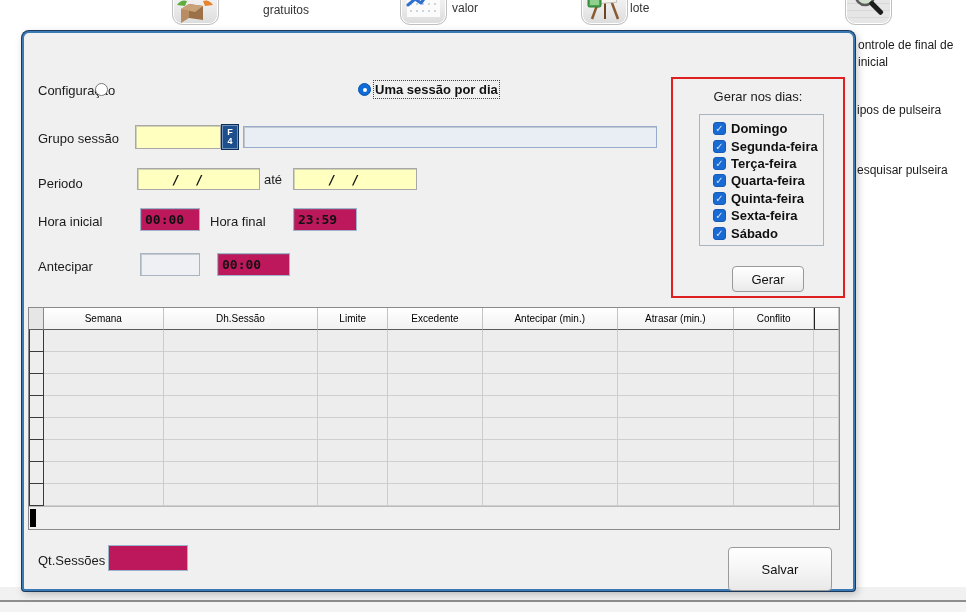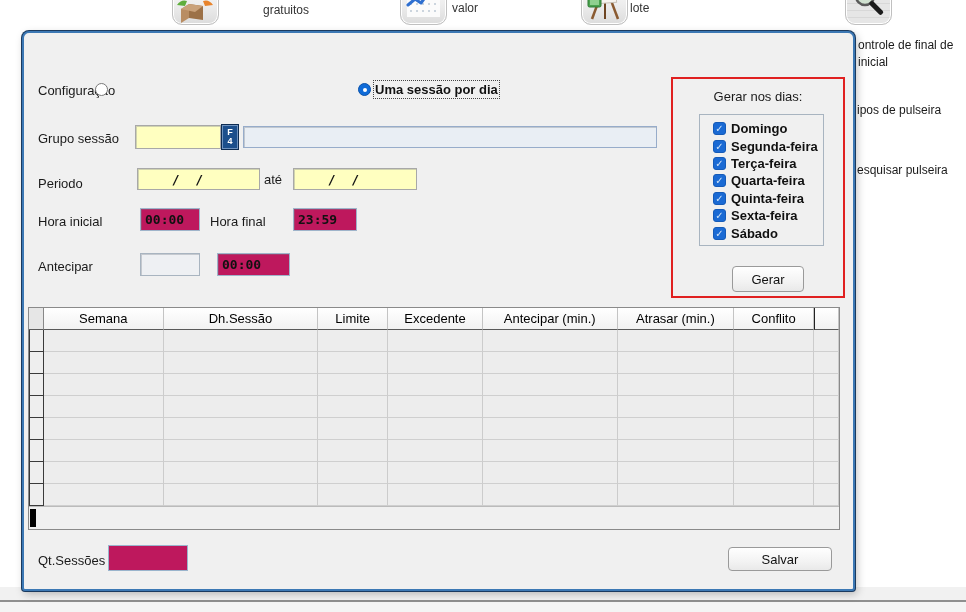--- a/index.html
+++ b/index.html
@@ -114,36 +114,36 @@
 
   
   #grid {
     position:absolute; left:4px; top:274px; width:812px; height:223px;
     border:1px solid #8a8a8a; background:#f0f0f0;
   }
   .grow { display:flex; }
   .hcell {
     height:22px; background:linear-gradient(#ffffff,#f2f2f2);
     border-right:1px solid #c4c4c4; border-bottom:1px solid #5a5a5a;
-    font-size:13px; color:#000; display:flex; align-items:center; justify-content:center;
+    font-size:10px; color:#000; display:flex; align-items:center; justify-content:center;
     overflow:hidden; white-space:nowrap;
   }
   .hcell.sel { background:#e6e6e6; border-right:1px solid #888; }
   .hcell.extra { border-left:1px solid #222; }
   .bcell {
     height:22px; background:#ededed;
     border-right:1px solid #cccccc; border-bottom:1px solid #cfcfcf;
   }
   .bcell.sel { background:#eeeeee; border:1px solid #3a3a3a; border-top:none; }
   #grid-bottom { position:relative; height:23px; background:#f0f0f0; border-top:1px solid #bbb; }
   #caret { position:absolute; left:1px; top:2px; width:6px; height:18px; background:#000; }
 
   
   #qt-field { left:84px; top:512px; width:80px; height:26px; border-color:#9ab4cc; }
-  #salvar-btn { left:704px; top:514px; width:104px; height:24px; }
+  #salvar-btn { left:704px; top:514px; width:104px; height:44px; }
 </style>
 </head>
 <body>
 
 <div id="stage">
 
   <div class="tool-tile" style="left:172px;">
     <svg width="45" height="45" viewBox="0 0 45 45">
       <path d="M8 30 l8 -5 v14 l-8 5 z" fill="#b98d63"></path>
       <path d="M16 25 l14 2 v14 l-14 -2 z" fill="#9c7147"></path>

